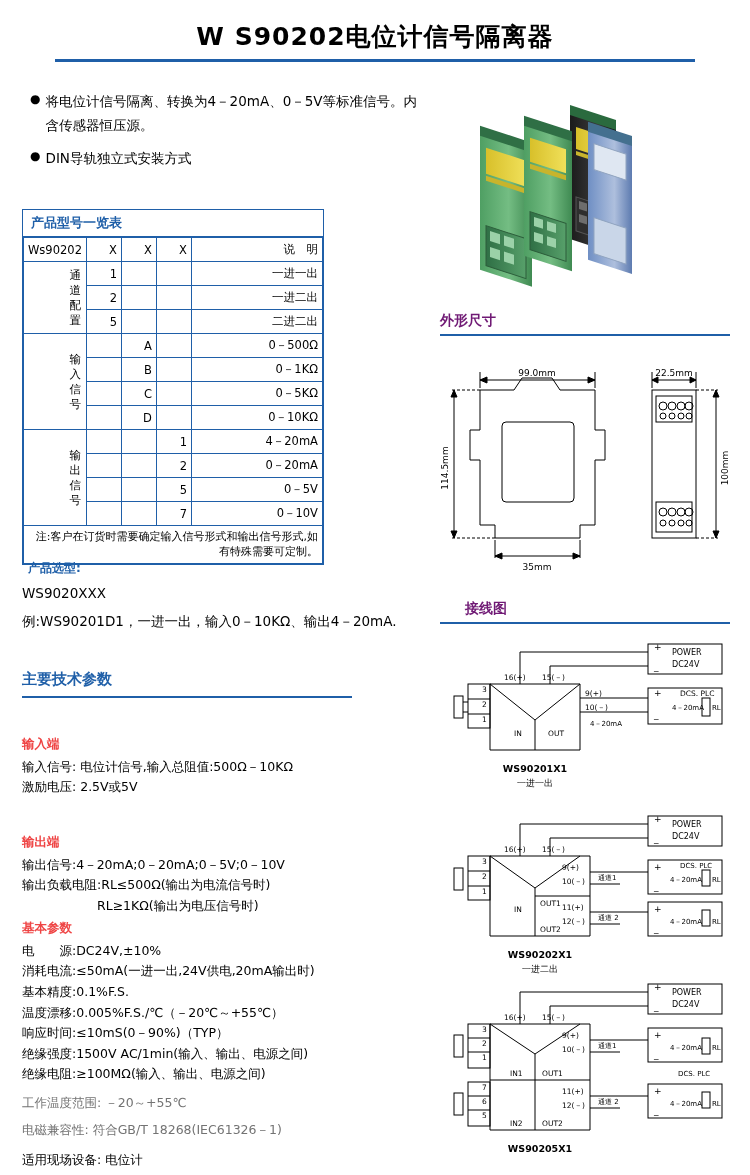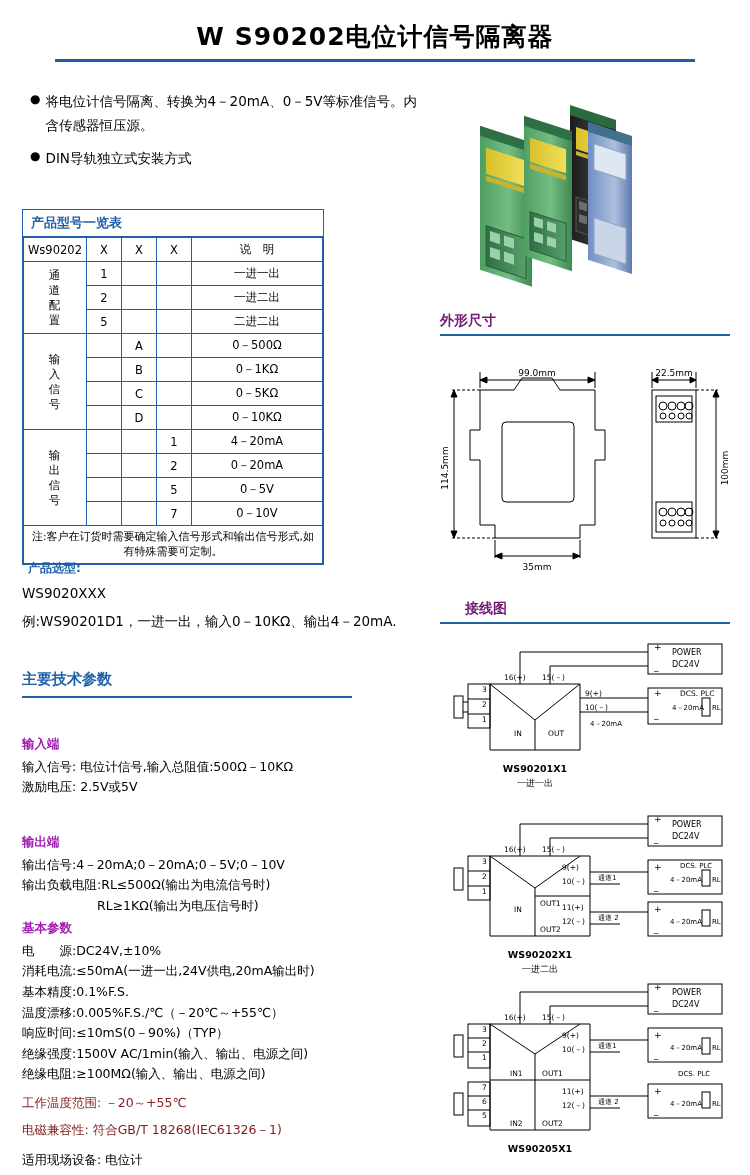--- a/index.html
+++ b/index.html
@@ -23,40 +23,40 @@
   
   .bullets{position:absolute;left:30px;top:78px;width:400px;font-size:13.5px;line-height:1.75;}
   .bullet-row{display:flex;align-items:flex-start;margin-bottom:10px;}
   .dot{font-size:12px;line-height:1.5;margin-right:5px;}
   .bullet-text{flex:1;}
 
   
   .model-table{position:absolute;left:22px;top:197px;width:300px;border:1px solid #1f5fa8;font-size:11.5px;}
   .mt-head{background:#ffffff;color:#1f5fa8;font-weight:bold;font-size:13px;padding:4px 8px;border-bottom:1px solid #1f5fa8;}
   table.mt{border-collapse:collapse;width:100%;}
-  table.mt td{border:1px solid #1f5fa8;padding:3px 4px;text-align:center;height:17px;}
+  table.mt td{border:1px solid #1f5fa8;padding:3px 4px;text-align:right;height:17px;}
   td.lbl{width:48px;}
   td.code{width:26px;}
   td.desc{text-align:left;padding-left:26px;}
   td.note{border:1px solid #1f5fa8;font-size:11px;text-align:left;padding:4px 5px;line-height:1.4;}
   .vlabel{letter-spacing:1px;}
 
   
   .sel-title{position:absolute;left:28px;top:548px;font-size:12px;color:#1f5fa8;font-weight:bold;}
   .sel-l1{position:absolute;left:22px;top:573px;font-size:13.5px;}
   .sel-l2{position:absolute;left:22px;top:601px;font-size:13.5px;}
 
   
   .tech-title{position:absolute;left:22px;top:658px;font-size:15px;color:#1f5fa8;font-weight:bold;}
   .tech-rule{position:absolute;left:22px;top:684px;width:330px;height:2px;background:#1f5fa8;}
 
   .sec{position:absolute;left:22px;font-size:12.5px;line-height:1.65;width:420px;}
-  .sec h4{margin:0 0 2px 0;font-size:12.5px;color:#a21caf;font-weight:bold;}
+  .sec h4{margin:0 0 2px 0;font-size:12.5px;color:#ef4444;font-weight:bold;}
   .sec p{margin:0;}
-  .blue{color:#7f1d1d;}
+  .blue{color:#737373;}
 
   
   .photo{position:absolute;left:430px;top:72px;width:300px;height:210px;overflow:hidden;}
 
   .sub-title{position:absolute;font-size:14px;color:#701a75;font-weight:bold;}
   .sub-rule{position:absolute;height:2px;background:#1f5fa8;}
 
   .dim-box{position:absolute;left:440px;top:338px;width:300px;height:230px;}
   .wire-box{position:absolute;left:430px;top:628px;width:316px;height:540px;}
 

